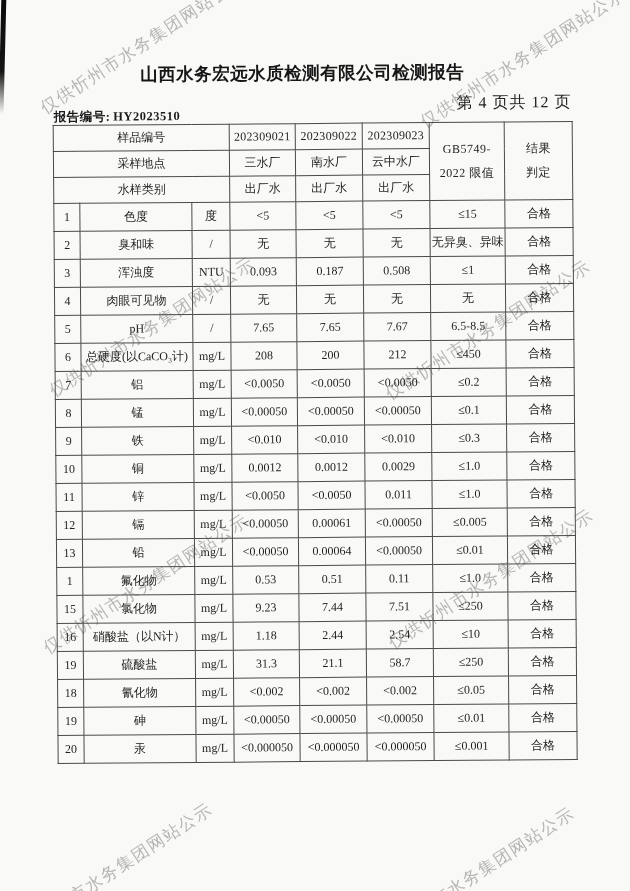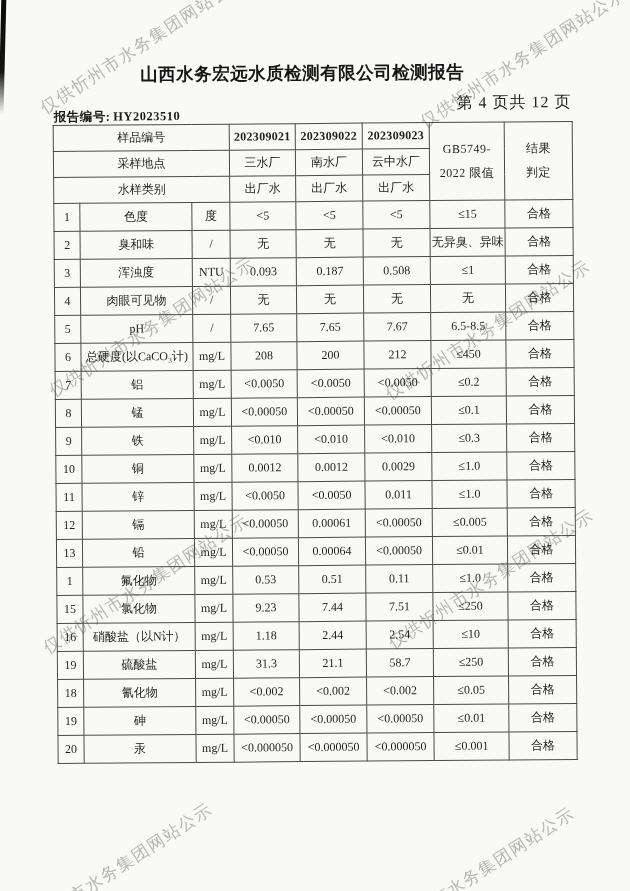--- a/index.html
+++ b/index.html
@@ -60,21 +60,21 @@
   }
   table.results td{
     border:1px solid #4a4a4a;
     text-align:center;vertical-align:middle;
     font-size:12px;color:#1e1e1e;padding:0;
     white-space:nowrap;overflow:hidden;
   }
   tr.hrow td{height:25px;}
   tr.drow td{height:27px;}
   td.name-cell{text-align:left;padding-left:7px;}
-  td.sample-id{font-size:12.5px;letter-spacing:0.3px;font-weight:bold;}
+  td.sample-id{font-size:12.5px;letter-spacing:0.3px;}
   td.gb-cell,td.res-cell{font-size:12.5px;line-height:1.95;letter-spacing:0.5px;}
   td.small-limit{font-size:10.5px;}
   td.unit-cell{font-size:11.5px;}
 </style>
 </head>
 <body>
 
 <div class="page">
 
   <div class="edge-strip"></div>

